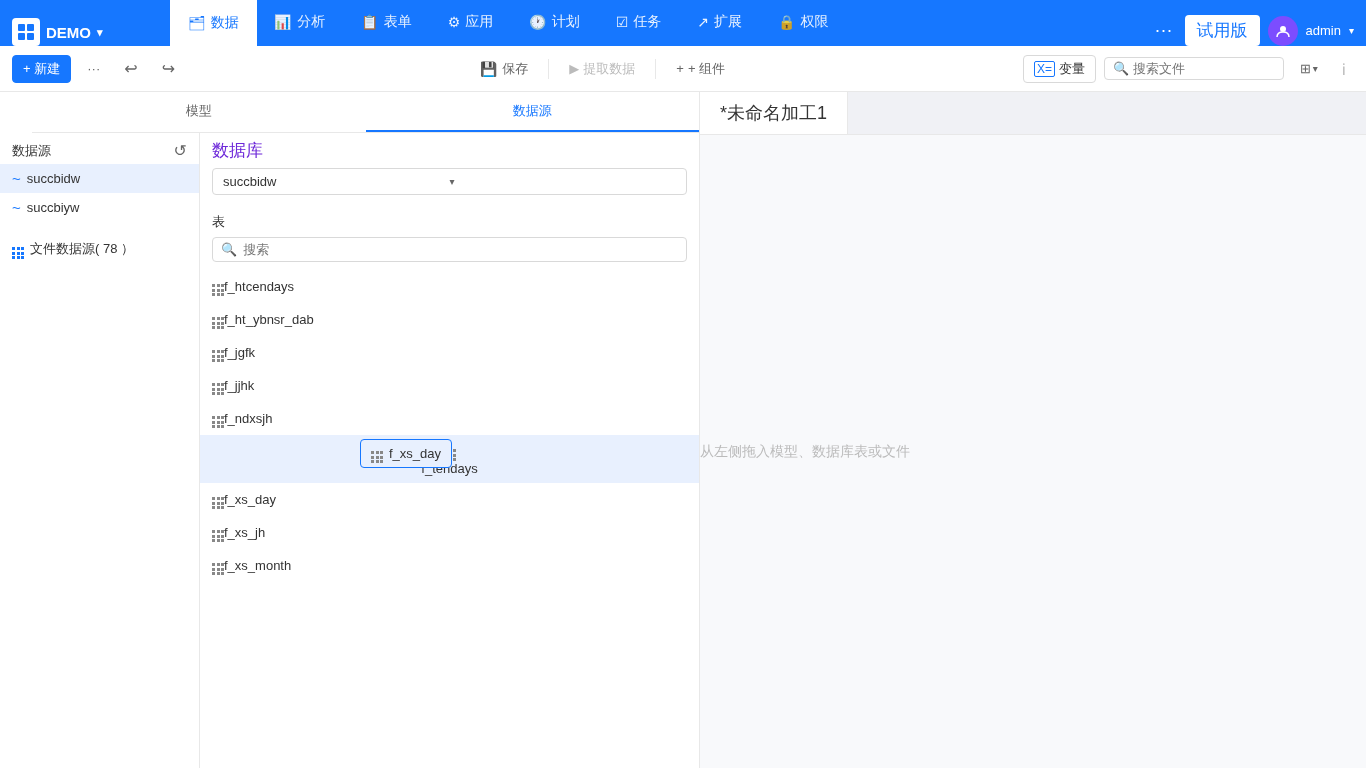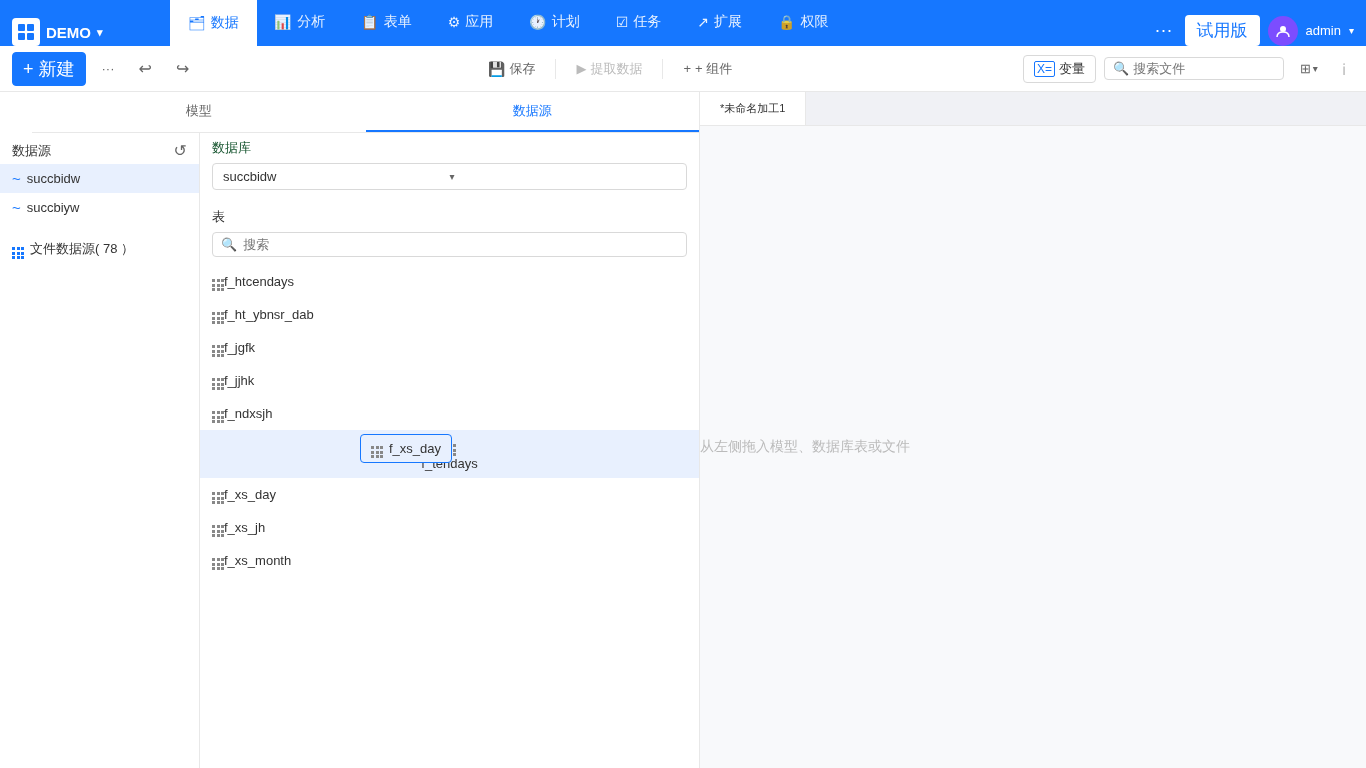--- a/index.html
+++ b/index.html
@@ -41,21 +41,21 @@
     .nav-more { color: #fff; font-size: 18px; cursor: pointer; padding: 0 4px; }
 
     
     .toolbar {
       display: flex; align-items: center; height: 46px; background: #fff;
       border-bottom: 1px solid #e8e8e8; padding: 0 12px; gap: 8px;
     }
     .toolbar-btn {
       display: flex; align-items: center; gap: 4px;
       padding: 4px 10px; border: 1px solid #d9d9d9; border-radius: 4px;
-      background: #fff; cursor: pointer; font-size: 18px; color: #333;
+      background: #fff; cursor: pointer; font-size: 13px; color: #333;
     }
     .toolbar-btn.primary { background: #1677ff; color: #fff; border-color: #1677ff; }
     .toolbar-icon-btn {
       display: flex; align-items: center; padding: 4px 8px;
       cursor: pointer; color: #666; font-size: 13px; gap: 4px;
       background: none; border: none;
     }
     .toolbar-separator { width: 1px; height: 20px; background: #e8e8e8; margin: 0 4px; }
     .toolbar-spacer { flex: 1; }
     .search-input-wrap {
@@ -85,21 +85,21 @@
     }
     .left-tab.active { color: #1677ff; border-bottom-color: #1677ff; font-weight: 500; }
 
     .left-content { display: flex; flex: 1; overflow: hidden; }
     .ds-item {
       display: flex; align-items: center; padding: 6px 12px; cursor: pointer;
       gap: 6px; font-size: 13px; color: #333;
     }
     .ds-item:hover, .ds-item.active { background: #e8f0fe; }
     .ds-section-spacer { height: 10px; }
-    .db-section-title { padding: 6px 12px 6px; font-size: 13px; color: #14532d; font-weight: 500; }
+    .db-section-title { padding: 6px 12px 6px; font-size: 17px; color: #6d28d9; font-weight: 500; }
     .db-select-wrap {
       margin: 0 12px 12px; border: 1px solid #d9d9d9; border-radius: 4px;
       display: flex; align-items: center; padding: 5px 10px; background: #fff; cursor: pointer;
     }
     .db-select-wrap span { flex: 1; font-size: 13px; color: #333; }
     .db-select-wrap .chevron { color: #666; font-size: 10px; }
     .table-section-title { padding: 6px 12px 6px; font-size: 13px; color: #333; font-weight: 500; }
     .table-search-wrap {
       margin: 0 12px 8px; border: 1px solid #d9d9d9; border-radius: 4px;
       display: flex; align-items: center; padding: 4px 8px; gap: 6px; background: #fff;
@@ -115,21 +115,21 @@
       position: absolute; left: 160px; top: 4px;
       background: #e8f0fe; border: 1px solid #1677ff; border-radius: 4px;
       padding: 4px 10px; display: flex; align-items: center; gap: 6px;
       font-size: 13px; color: #333; white-space: nowrap; z-index: 10;
     }
 
     
     .right-panel { flex: 1; display: flex; flex-direction: column; background: #f8f9fb; }
     .right-tabs { display: flex; border-bottom: 1px solid #e8e8e8; background: #f0f1f5; }
     .right-tab {
-      padding: 9px 20px; cursor: pointer; font-size: 11px; color: #666;
+      padding: 9px 20px; cursor: pointer; font-size: 18px; color: #666;
       border-right: 1px solid #e8e8e8; background: #f0f1f5;
     }
     .right-tab.active { background: #fff; color: #333; font-weight: 500; }
     .right-content {
       flex: 1; display: flex; align-items: center; justify-content: flex-start;
       color: #bbb; font-size: 14px;
     }
 
     
     ::-webkit-scrollbar { width: 4px; }

